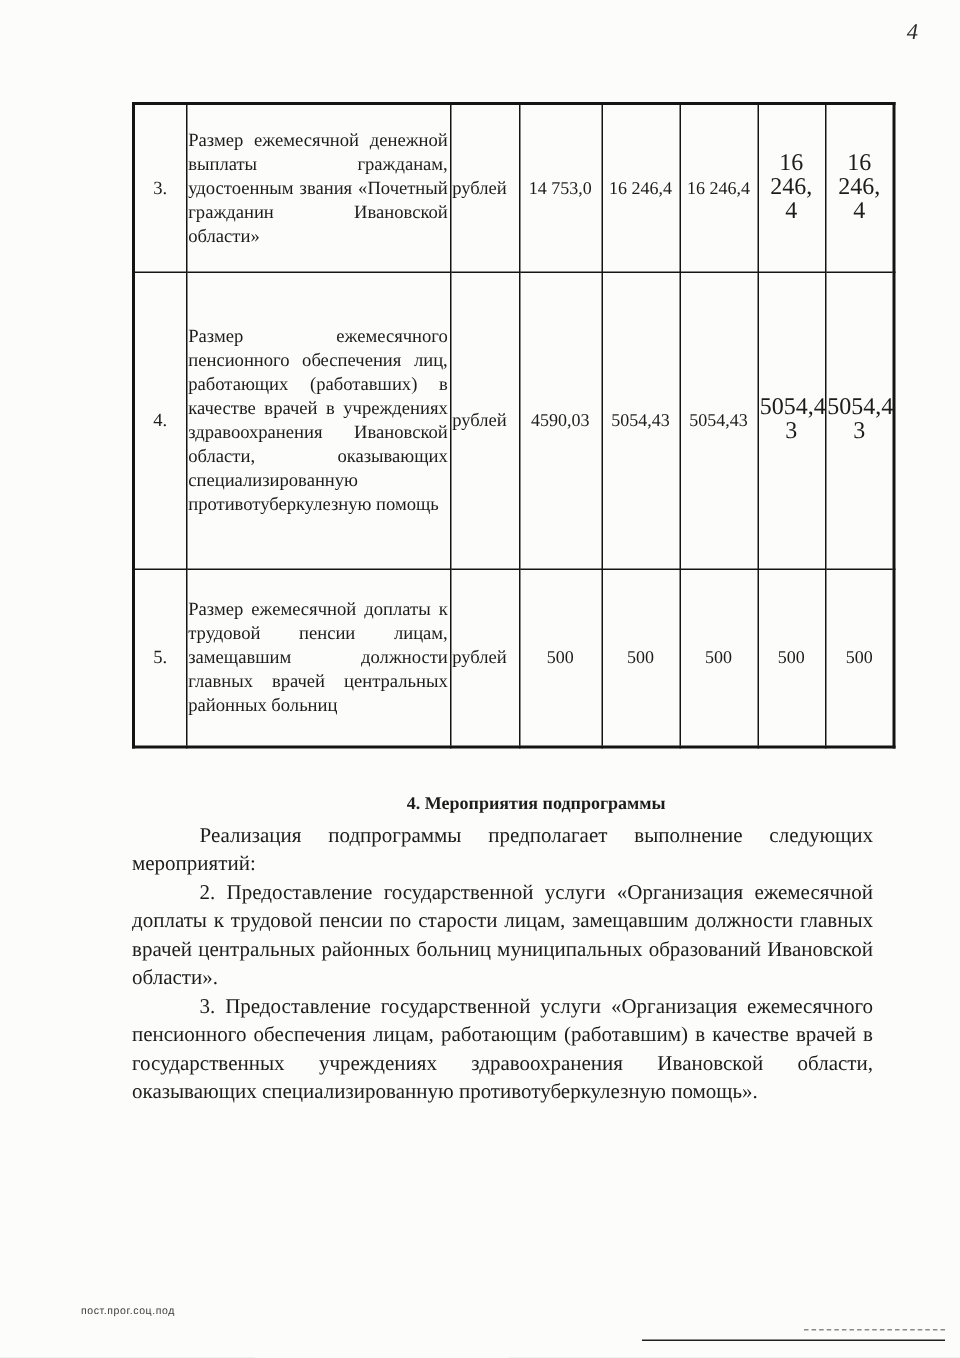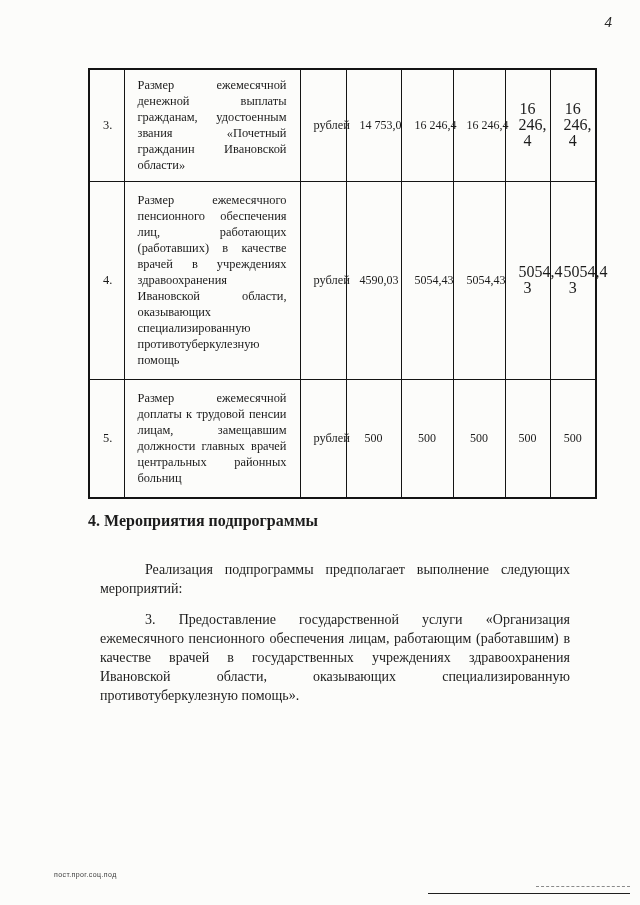--- a/index.html
+++ b/index.html
@@ -31,21 +31,21 @@
     left: 88px;
     width: 507px;
     border-collapse: collapse;
     table-layout: fixed;
     border: 2px solid #141414;
     font-size: 12.4px;
     line-height: 16px;
   }
   table.doc-table td {
     border: 1.4px solid #141414;
-    padding: 2px 13px;
+    padding: 2px 1px;
     vertical-align: middle;
   }
   td.c-num {
     text-align: center;
     vertical-align: middle;
   }
   td.c-desc {
     text-align: justify;
     vertical-align: top;
   }
@@ -67,33 +67,33 @@
   }
   tr.r-3 { height: 112px; }
   tr.r-4 { height: 198px; }
   tr.r-5 { height: 119px; }
 
   .section-title {
     position: absolute;
     top: 512px;
     left: 88px;
     width: 507px;
-    margin: 0;
-    text-align: left;
-    font-size: 16px;
+    margin: 16px;
+    text-align: center;
+    font-size: 12px;
     font-weight: bold;
   }
   .body-text {
     position: absolute;
     top: 548px;
     left: 88px;
     width: 494px;
   }
   .body-text p {
-    margin: 12px;
+    margin: 0;
     text-indent: 45px;
     text-align: justify;
     font-size: 14px;
     line-height: 19px;
   }
   .footer-note {
     position: absolute;
     left: 54px;
     top: 871px;
     font-family: "Liberation Sans", sans-serif;
@@ -169,20 +169,21 @@
         <td class="c-val">500</td>
         <td class="c-val">500</td>
       </tr>
     </tbody>
   </table>
 
   <h2 class="section-title">4. Мероприятия подпрограммы</h2>
 
   <div class="body-text">
     <p>Реализация подпрограммы предполагает выполнение следующих мероприятий:</p>
+    <p>2. Предоставление государственной услуги «Организация ежемесячной доплаты к трудовой пенсии по старости лицам, замещавшим должности главных врачей центральных районных больниц муниципальных образований Ивановской области».</p>
     <p>3. Предоставление государственной услуги «Организация ежемесячного пенсионного обеспечения лицам, работающим (работавшим) в качестве врачей в государственных учреждениях здравоохранения Ивановской области, оказывающих специализированную противотуберкулезную помощь».</p>
   </div>
 
   <div class="footer-note">пост.прог.соц.под</div>
 
   <div class="bottom-dashes"></div>
   <div class="bottom-line"></div>
 
 </div>
 

